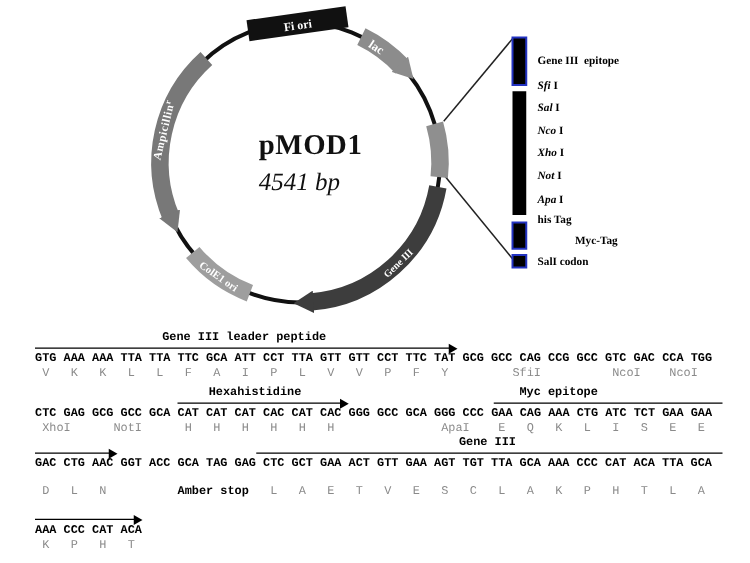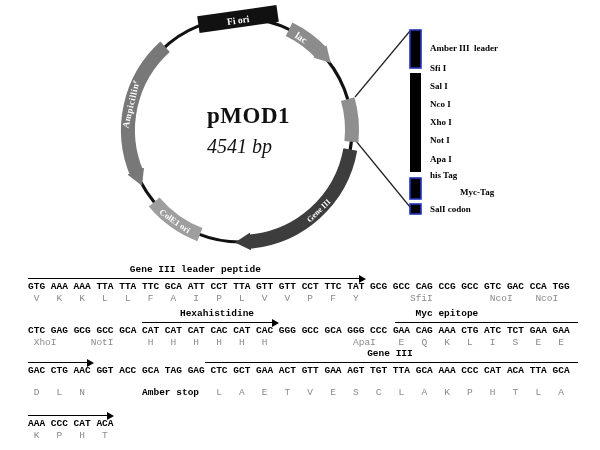--- a/index.html
+++ b/index.html
@@ -9,21 +9,21 @@
   .wlabel{fill:#fff;font-family:"Liberation Serif",serif;font-weight:bold;text-anchor:middle;}
 
   
   #title-block{position:absolute;left:207px;top:103px;}
   #plasmid-name{font:bold 23px "Liberation Serif",serif;color:#111;letter-spacing:.5px;}
   #plasmid-size{font:italic 20px "Liberation Serif",serif;color:#111;margin-top:6px;}
 
   
   .bar-label{position:absolute;left:430px;transform:translateY(-50%);
              font:bold 9px "Liberation Serif",serif;color:#000;white-space:pre;}
-  .bar-label .it{}
+  .bar-label .it{font-style:italic;}
 
   
   .seq-row{position:absolute;left:28px;width:566px;height:50px;}
   #seq-rows .seq-row:nth-child(1){top:264px;}
   #seq-rows .seq-row:nth-child(2){top:308px;}
   #seq-rows .seq-row:nth-child(3){top:348px;}
   #seq-rows .seq-row:nth-child(4){top:401px;}
   .ann-label{position:absolute;top:0;transform:translateX(-50%);
              font:bold 9.5px "Liberation Mono",monospace;color:#000;white-space:pre;}
   .ann-line{position:absolute;top:14px;height:1.3px;background:#000;}
@@ -86,42 +86,42 @@
       <rect x="410" y="204" width="11" height="10" fill="#000" stroke="#2333c1" stroke-width="1.6"></rect>
     </g>
   </svg>
 
   <div id="title-block">
     <div id="plasmid-name">pMOD1</div>
     <div id="plasmid-size">4541 bp</div>
   </div>
 
   <div id="bar-labels">
-      <div class="bar-label" style="top: 48px;">Amber III  leader</div>
+      <div class="bar-label" style="top: 48px;">Gene III  epitope</div>
       <div class="bar-label" style="top: 68px;"><span class="it">Sfi</span> I</div>
       <div class="bar-label" style="top: 86px;"><span class="it">Sal</span> I</div>
       <div class="bar-label" style="top: 104px;"><span class="it">Nco</span> I</div>
       <div class="bar-label" style="top: 122px;"><span class="it">Xho</span> I</div>
       <div class="bar-label" style="top: 140px;"><span class="it">Not</span> I</div>
       <div class="bar-label" style="top: 159px;"><span class="it">Apa</span> I</div>
       <div class="bar-label" style="top: 175px;">his Tag</div>
       <div class="bar-label" style="top: 192px; padding-left: 30px;">Myc-Tag</div>
       <div class="bar-label" style="top: 209px;">SalI codon</div>
     </div>
 
   <div id="seq-rows">
       <div class="seq-row">
         <div class="ann-label" style="left: 145.35px; padding-left: 44px;">Gene III leader peptide</div>
         <div class="ann-line" style="left: 0px; width: 332.31px;"></div>
         <div class="ann-arrow" style="left: 331.31px;"></div>
         <div class="seq-line"><span>GTG AAA AAA TTA TTA TTC GCA ATT CCT TTA GTT GTT CCT TTC TAT </span><span class="u">GCG GCC CAG CCG GCC</span><span> </span><span class="u">GTC GAC</span><span> </span><span class="u">CCA TGG</span></div>
         <div class="aa-line"><span class="aa"> V   K   K   L   L   F   A   I   P   L   V   V   P   F   Y</span><span class="aa">         SfiI</span><span class="aa">          NcoI</span><span class="aa">    NcoI</span></div>
       </div>
       <div class="seq-row">
-        <div class="ann-label" style="left: 189px;">Hexahistidine</div>
+        <div class="ann-label" style="left: 176px;">Hexahistidine</div>
         <div class="ann-line" style="left: 114px; width: 131.1px;"></div>
         <div class="ann-arrow" style="left: 244.1px;"></div>
         <div class="ann-label" style="left: 418.95px;">Myc epitope</div>
         <div class="ann-line" style="left: 366.51px; width: 183.54px;"></div>
         <div class="seq-line"><span class="u">CTC GAG</span><span> </span><span class="u">GCG GCC GCA</span><span> CAT CAT CAT CAC CAT CAC GGG GCC GCA </span><span class="u">GGG CCC</span><span> GAA CAG AAA CTG ATC TCT GAA GAA</span></div>
         <div class="aa-line"><span class="aa"> XhoI</span><span class="aa">      NotI</span><span class="aa">      H   H   H   H   H   H</span><span class="aa">               ApaI</span><span class="aa">    E   Q   K   L   I   S   E   E</span></div>
       </div>
       <div class="seq-row">
         <div class="ann-line" style="left: 0px; width: 59.85px;"></div>
         <div class="ann-arrow" style="left: 58.85px;"></div>

